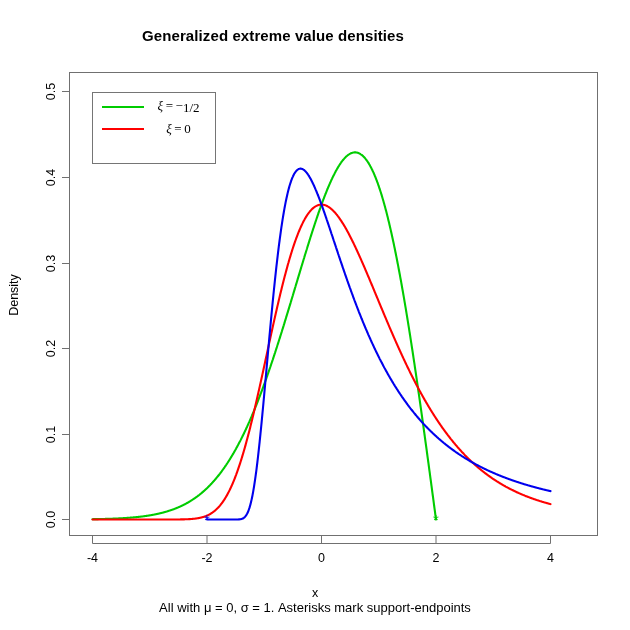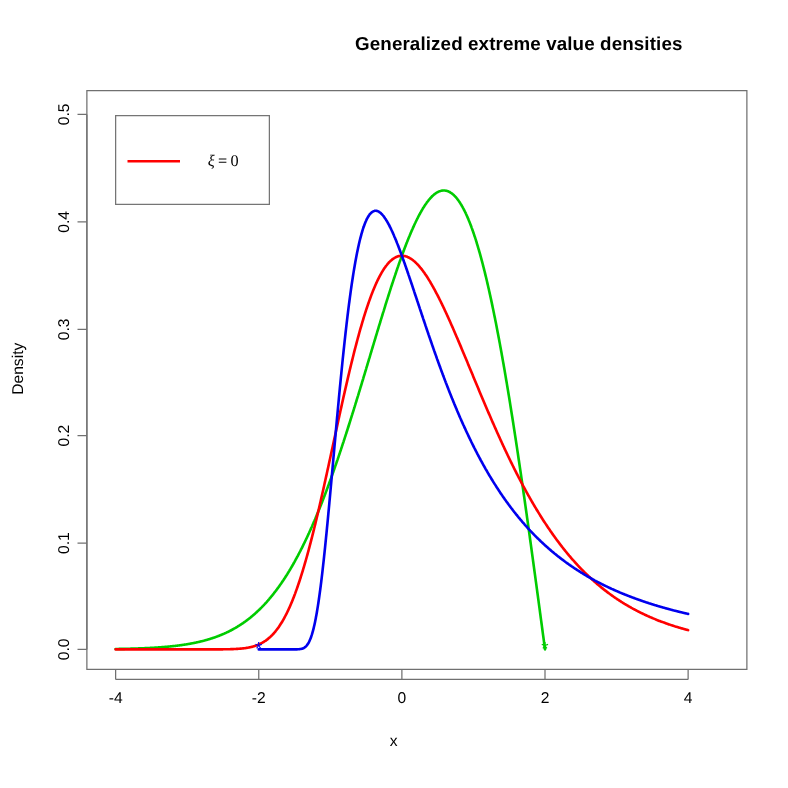--- a/index.html
+++ b/index.html
@@ -7,21 +7,21 @@
     width:630px;height:630px;
     background:#ffffff;
     font-family:"Liberation Sans", sans-serif;
     color:#000000;
     overflow:hidden;
     position:relative;
   }
   #figure{position:absolute;left:0;top:0;width:630px;height:630px;}
   #chart-title{
     position:absolute;left:0;top:27px;width:546px;
-    text-align:right;
+    text-align:center;
     font-size:15px;font-weight:bold;
     letter-spacing:0.1px;
   }
   #plot-svg{position:absolute;left:0;top:0;}
   .axis-tick-label{font-size:12.5px;fill:#000;font-family:"Liberation Sans", sans-serif;}
   #x-axis-label{
     position:absolute;left:0;top:586px;width:630px;text-align:center;
     font-size:12.5px;
   }
   #subtitle{
@@ -104,24 +104,31 @@
       <path id="series-path-2" fill="none" stroke-width="2.1" stroke-linecap="round" stroke-linejoin="round" d="M207.00,519.50C207.06,519.50 207.25,519.50 207.38,519.50C207.51,519.50 207.64,519.50 207.76,519.50C207.89,519.50 208.02,519.50 208.14,519.50C208.27,519.50 208.40,519.50 208.53,519.50C208.65,519.50 208.78,519.50 208.91,519.50C209.04,519.50 209.16,519.50 209.29,519.50C209.42,519.50 209.54,519.50 209.67,519.50C209.80,519.50 209.93,519.50 210.05,519.50C210.18,519.50 210.31,519.50 210.44,519.50C210.56,519.50 210.69,519.50 210.82,519.50C210.94,519.50 211.07,519.50 211.20,519.50C211.33,519.50 211.45,519.50 211.58,519.50C211.71,519.50 211.83,519.50 211.96,519.50C212.09,519.50 212.22,519.50 212.34,519.50C212.47,519.50 212.60,519.50 212.73,519.50C212.85,519.50 212.98,519.50 213.11,519.50C213.23,519.50 213.36,519.50 213.49,519.50C213.62,519.50 213.74,519.50 213.87,519.50C214.00,519.50 214.12,519.50 214.25,519.50C214.38,519.50 214.51,519.50 214.63,519.50C214.76,519.50 214.89,519.50 215.01,519.50C215.14,519.50 215.27,519.50 215.40,519.50C215.52,519.50 215.65,519.50 215.78,519.50C215.91,519.50 216.03,519.50 216.16,519.50C216.29,519.50 216.41,519.50 216.54,519.50C216.67,519.50 216.80,519.50 216.92,519.50C217.05,519.50 217.18,519.50 217.30,519.50C217.43,519.50 217.56,519.50 217.69,519.50C217.81,519.50 217.94,519.50 218.07,519.50C218.20,519.50 218.32,519.50 218.45,519.50C218.58,519.50 218.70,519.50 218.83,519.50C218.96,519.50 219.09,519.50 219.21,519.50C219.34,519.50 219.47,519.50 219.59,519.50C219.72,519.50 219.85,519.50 219.98,519.50C220.10,519.50 220.23,519.50 220.36,519.50C220.49,519.50 220.61,519.50 220.74,519.50C220.87,519.50 220.99,519.50 221.12,519.50C221.25,519.50 221.38,519.50 221.50,519.50C221.63,519.50 221.76,519.50 221.88,519.50C222.01,519.50 222.14,519.50 222.27,519.50C222.39,519.50 222.52,519.50 222.65,519.50C222.78,519.50 222.90,519.50 223.03,519.50C223.16,519.50 223.28,519.50 223.41,519.50C223.54,519.50 223.67,519.50 223.79,519.50C223.92,519.50 224.05,519.50 224.17,519.50C224.30,519.50 224.43,519.50 224.56,519.50C224.68,519.50 224.81,519.50 224.94,519.50C225.07,519.50 225.19,519.50 225.32,519.50C225.45,519.50 225.57,519.50 225.70,519.50C225.83,519.50 225.96,519.50 226.08,519.50C226.21,519.50 226.34,519.50 226.47,519.50C226.59,519.50 226.72,519.50 226.85,519.50C226.97,519.50 227.10,519.50 227.23,519.50C227.36,519.50 227.48,519.50 227.61,519.50C227.74,519.50 227.86,519.50 227.99,519.50C228.12,519.50 228.25,519.50 228.37,519.50C228.50,519.50 228.63,519.50 228.75,519.50C228.88,519.50 229.01,519.50 229.14,519.50C229.26,519.50 229.39,519.50 229.52,519.50C229.65,519.50 229.77,519.50 229.90,519.50C230.03,519.50 230.15,519.50 230.28,519.50C230.41,519.50 230.54,519.50 230.66,519.50C230.79,519.50 230.92,519.50 231.04,519.50C231.17,519.50 231.30,519.50 231.43,519.50C231.55,519.50 231.68,519.50 231.81,519.50C231.94,519.50 232.06,519.50 232.19,519.50C232.32,519.50 232.44,519.50 232.57,519.50C232.70,519.50 232.83,519.50 232.95,519.50C233.08,519.50 233.21,519.50 233.34,519.50C233.46,519.50 233.59,519.50 233.72,519.50C233.84,519.50 233.97,519.50 234.10,519.50C234.23,519.50 234.35,519.50 234.48,519.50C234.61,519.50 234.73,519.50 234.86,519.50C234.99,519.50 235.12,519.50 235.24,519.50C235.37,519.50 235.50,519.49 235.63,519.49C235.75,519.49 235.88,519.49 236.01,519.49C236.13,519.49 236.26,519.49 236.39,519.49C236.52,519.49 236.64,519.48 236.77,519.48C236.90,519.48 237.02,519.48 237.15,519.47C237.28,519.47 237.41,519.47 237.53,519.46C237.66,519.46 237.79,519.46 237.91,519.45C238.04,519.45 238.17,519.44 238.30,519.44C238.42,519.43 238.55,519.42 238.68,519.41C238.81,519.41 238.93,519.40 239.06,519.39C239.19,519.38 239.31,519.37 239.44,519.35C239.57,519.34 239.70,519.33 239.82,519.31C239.95,519.30 240.08,519.28 240.21,519.26C240.33,519.24 240.46,519.22 240.59,519.20C240.71,519.17 240.84,519.15 240.97,519.12C241.10,519.09 241.22,519.06 241.35,519.03C241.48,518.99 241.60,518.96 241.73,518.92C241.86,518.88 241.99,518.83 242.11,518.78C242.24,518.74 242.37,518.69 242.50,518.63C242.62,518.57 242.75,518.52 242.88,518.45C243.00,518.39 243.13,518.32 243.26,518.24C243.39,518.17 243.51,518.09 243.64,518.00C243.77,517.91 243.89,517.82 244.02,517.72C244.15,517.63 244.28,517.52 244.40,517.41C244.53,517.30 244.66,517.18 244.78,517.05C244.91,516.92 245.04,516.79 245.17,516.65C245.29,516.50 245.42,516.35 245.55,516.19C245.68,516.03 245.80,515.87 245.93,515.69C246.06,515.51 246.18,515.32 246.31,515.12C246.44,514.93 246.57,514.72 246.69,514.50C246.82,514.28 246.95,514.05 247.08,513.81C247.20,513.57 247.33,513.32 247.46,513.05C247.58,512.79 247.71,512.52 247.84,512.23C247.97,511.94 248.09,511.64 248.22,511.32C248.35,511.01 248.47,510.68 248.60,510.34C248.73,510.00 248.86,509.65 248.98,509.28C249.11,508.91 249.24,508.53 249.37,508.14C249.49,507.74 249.62,507.33 249.75,506.90C249.87,506.48 250.00,506.04 250.13,505.58C250.26,505.13 250.38,504.66 250.51,504.17C250.64,503.68 250.76,503.18 250.89,502.66C251.02,502.15 251.15,501.61 251.27,501.06C251.40,500.51 251.53,499.95 251.66,499.36C251.78,498.78 251.91,498.18 252.04,497.57C252.16,496.95 252.29,496.32 252.42,495.67C252.55,495.03 252.67,494.36 252.80,493.68C252.93,493.00 253.05,492.30 253.18,491.59C253.31,490.87 253.44,490.14 253.56,489.39C253.69,488.64 253.82,487.88 253.94,487.10C254.07,486.32 254.20,485.52 254.33,484.70C254.45,483.89 254.58,483.06 254.71,482.21C254.84,481.36 254.96,480.50 255.09,479.62C255.22,478.74 255.34,477.85 255.47,476.93C255.60,476.02 255.73,475.10 255.85,474.15C255.98,473.21 256.11,472.25 256.24,471.28C256.36,470.30 256.49,469.31 256.62,468.31C256.74,467.30 256.87,466.29 257.00,465.25C257.13,464.22 257.25,463.17 257.38,462.11C257.51,461.04 257.63,459.97 257.76,458.88C257.89,457.79 258.02,456.68 258.14,455.57C258.27,454.45 258.40,453.32 258.52,452.18C258.65,451.03 258.78,449.88 258.91,448.71C259.03,447.54 259.16,446.36 259.29,445.17C259.42,443.98 259.54,442.77 259.67,441.56C259.80,440.34 259.92,439.12 260.05,437.88C260.18,436.65 260.31,435.40 260.43,434.14C260.56,432.89 260.69,431.62 260.81,430.34C260.94,429.07 261.07,427.78 261.20,426.49C261.32,425.19 261.45,423.89 261.58,422.58C261.71,421.27 261.83,419.95 261.96,418.62C262.09,417.30 262.21,415.96 262.34,414.62C262.47,413.28 262.60,411.93 262.72,410.58C262.85,409.23 262.98,407.87 263.11,406.50C263.23,405.13 263.36,403.76 263.49,402.39C263.61,401.01 263.74,399.63 263.87,398.24C264.00,396.86 264.12,395.47 264.25,394.07C264.38,392.68 264.50,391.28 264.63,389.88C264.76,388.48 264.89,387.08 265.01,385.67C265.14,384.27 265.27,382.86 265.39,381.45C265.52,380.04 265.65,378.63 265.78,377.21C265.90,375.80 266.03,374.38 266.16,372.97C266.29,371.55 266.41,370.14 266.54,368.72C266.67,367.30 266.79,365.89 266.92,364.47C267.05,363.05 267.18,361.64 267.30,360.22C267.43,358.81 267.56,357.39 267.69,355.98C267.81,354.57 267.94,353.16 268.07,351.75C268.19,350.34 268.32,348.93 268.45,347.53C268.58,346.13 268.70,344.72 268.83,343.33C268.96,341.93 269.08,340.53 269.21,339.14C269.34,337.75 269.47,336.36 269.59,334.97C269.72,333.59 269.85,332.21 269.98,330.83C270.10,329.45 270.23,328.08 270.36,326.71C270.48,325.35 270.61,323.98 270.74,322.63C270.87,321.27 270.99,319.92 271.12,318.57C271.25,317.22 271.37,315.88 271.50,314.55C271.63,313.21 271.76,311.88 271.88,310.56C272.01,309.24 272.14,307.92 272.26,306.61C272.39,305.30 272.52,304.00 272.65,302.71C272.77,301.41 272.90,300.12 273.03,298.84C273.16,297.56 273.28,296.28 273.41,295.02C273.54,293.75 273.66,292.49 273.79,291.24C273.92,289.99 274.05,288.75 274.17,287.51C274.30,286.28 274.43,285.05 274.55,283.83C274.68,282.61 274.81,281.40 274.94,280.20C275.06,279.00 275.19,277.81 275.32,276.62C275.45,275.44 275.57,274.26 275.70,273.10C275.83,271.93 275.95,270.77 276.08,269.63C276.21,268.48 276.34,267.34 276.46,266.21C276.59,265.08 276.72,263.96 276.85,262.85C276.97,261.74 277.10,260.64 277.23,259.55C277.35,258.46 277.48,257.38 277.61,256.31C277.74,255.23 277.86,254.17 277.99,253.12C278.12,252.07 278.24,251.03 278.37,250.00C278.50,248.96 278.63,247.94 278.75,246.93C278.88,245.92 279.01,244.92 279.13,243.93C279.26,242.94 279.39,241.96 279.52,240.99C279.64,240.01 279.77,239.05 279.90,238.10C280.03,237.16 280.15,236.22 280.28,235.29C280.41,234.36 280.53,233.44 280.66,232.53C280.79,231.62 280.92,230.72 281.04,229.84C281.17,228.95 281.30,228.07 281.42,227.21C281.55,226.34 281.68,225.49 281.81,224.64C281.93,223.79 282.06,222.96 282.19,222.14C282.32,221.31 282.44,220.50 282.57,219.69C282.70,218.89 282.82,218.10 282.95,217.32C283.08,216.53 283.21,215.76 283.33,215.00C283.46,214.24 283.59,213.49 283.72,212.75C283.84,212.01 283.97,211.28 284.10,210.56C284.22,209.84 284.35,209.13 284.48,208.43C284.61,207.73 284.73,207.05 284.86,206.37C284.99,205.69 285.11,205.02 285.24,204.36C285.37,203.71 285.50,203.06 285.62,202.42C285.75,201.78 285.88,201.16 286.00,200.54C286.13,199.92 286.26,199.32 286.39,198.72C286.51,198.12 286.64,197.54 286.77,196.96C286.90,196.38 287.02,195.82 287.15,195.26C287.28,194.70 287.40,194.16 287.53,193.62C287.66,193.08 287.79,192.56 287.91,192.04C288.04,191.52 288.17,191.01 288.29,190.52C288.42,190.02 288.55,189.53 288.68,189.05C288.80,188.57 288.93,188.10 289.06,187.64C289.19,187.18 289.31,186.73 289.44,186.29C289.57,185.85 289.69,185.42 289.82,185.00C289.95,184.57 290.08,184.16 290.20,183.75C290.33,183.35 290.46,182.96 290.59,182.57C290.71,182.18 290.84,181.81 290.97,181.44C291.09,181.07 291.22,180.71 291.35,180.36C291.48,180.01 291.60,179.67 291.73,179.33C291.86,179.00 291.98,178.68 292.11,178.36C292.24,178.04 292.37,177.74 292.49,177.44C292.62,177.14 292.75,176.85 292.88,176.57C293.00,176.28 293.13,176.01 293.26,175.74C293.38,175.48 293.51,175.22 293.64,174.97C293.77,174.72 293.89,174.48 294.02,174.25C294.15,174.01 294.27,173.79 294.40,173.57C294.53,173.35 294.66,173.14 294.78,172.94C294.91,172.74 295.04,172.54 295.16,172.36C295.29,172.17 295.42,171.99 295.55,171.82C295.67,171.65 295.80,171.48 295.93,171.32C296.06,171.17 296.18,171.02 296.31,170.87C296.44,170.73 296.56,170.60 296.69,170.47C296.82,170.34 296.95,170.22 297.07,170.10C297.20,169.99 297.33,169.88 297.46,169.78C297.58,169.68 297.71,169.59 297.84,169.50C297.96,169.41 298.09,169.33 298.22,169.26C298.35,169.18 298.47,169.12 298.60,169.06C298.73,169.00 298.85,168.94 298.98,168.89C299.11,168.84 299.24,168.80 299.36,168.77C299.49,168.73 299.62,168.70 299.75,168.68C299.87,168.66 300.00,168.64 300.13,168.63C300.25,168.62 300.38,168.61 300.51,168.61C300.64,168.61 300.76,168.62 300.89,168.63C301.02,168.64 301.14,168.66 301.27,168.68C301.40,168.71 301.53,168.74 301.65,168.77C301.78,168.81 301.91,168.85 302.03,168.89C302.16,168.94 302.29,168.99 302.42,169.04C302.54,169.10 302.67,169.16 302.80,169.23C302.93,169.29 303.05,169.37 303.18,169.44C303.31,169.52 303.43,169.60 303.56,169.69C303.69,169.77 303.82,169.87 303.94,169.96C304.07,170.06 304.20,170.16 304.33,170.27C304.45,170.37 304.58,170.48 304.71,170.60C304.83,170.71 304.96,170.83 305.09,170.96C305.22,171.08 305.34,171.21 305.47,171.34C305.60,171.47 305.72,171.61 305.85,171.75C305.98,171.90 306.11,172.04 306.23,172.19C306.36,172.34 306.49,172.50 306.62,172.65C306.74,172.81 306.87,172.98 307.00,173.14C307.12,173.31 307.25,173.48 307.38,173.65C307.51,173.83 307.63,174.01 307.76,174.19C307.89,174.37 308.01,174.56 308.14,174.75C308.27,174.93 308.40,175.13 308.52,175.32C308.65,175.52 308.78,175.72 308.90,175.93C309.03,176.13 309.16,176.34 309.29,176.55C309.41,176.76 309.54,176.97 309.67,177.19C309.80,177.41 309.92,177.63 310.05,177.85C310.18,178.07 310.30,178.30 310.43,178.53C310.56,178.76 310.69,179.00 310.81,179.23C310.94,179.47 311.07,179.71 311.20,179.95C311.32,180.19 311.45,180.44 311.58,180.69C311.70,180.94 311.83,181.19 311.96,181.44C312.09,181.69 312.21,181.95 312.34,182.21C312.47,182.47 312.59,182.73 312.72,183.00C312.85,183.26 312.98,183.53 313.10,183.80C313.23,184.07 313.36,184.34 313.49,184.62C313.61,184.89 313.74,185.17 313.87,185.45C313.99,185.73 314.12,186.01 314.25,186.30C314.38,186.58 314.50,186.87 314.63,187.16C314.76,187.45 314.88,187.74 315.01,188.03C315.14,188.33 315.27,188.62 315.39,188.92C315.52,189.22 315.65,189.52 315.77,189.82C315.90,190.12 316.03,190.43 316.16,190.73C316.28,191.04 316.41,191.35 316.54,191.66C316.67,191.97 316.79,192.28 316.92,192.60C317.05,192.91 317.17,193.23 317.30,193.54C317.43,193.86 317.56,194.18 317.68,194.50C317.81,194.82 317.94,195.15 318.06,195.47C318.19,195.79 318.32,196.12 318.45,196.45C318.57,196.78 318.70,197.11 318.83,197.44C318.96,197.77 319.08,198.10 319.21,198.43C319.34,198.77 319.46,199.10 319.59,199.44C319.72,199.78 319.85,200.12 319.97,200.46C320.10,200.80 320.23,201.14 320.36,201.48C320.48,201.82 320.61,202.17 320.74,202.51C320.86,202.86 320.99,203.20 321.12,203.55C321.25,203.90 321.37,204.25 321.50,204.60C321.63,204.95 321.75,205.30 321.88,205.65C322.01,206.00 322.14,206.35 322.26,206.71C322.39,207.06 322.52,207.42 322.64,207.77C322.77,208.13 322.90,208.49 323.03,208.85C323.15,209.21 323.28,209.56 323.41,209.92C323.54,210.29 323.66,210.65 323.79,211.01C323.92,211.37 324.04,211.73 324.17,212.10C324.30,212.46 324.43,212.83 324.55,213.19C324.68,213.56 324.81,213.92 324.94,214.29C325.06,214.66 325.19,215.03 325.32,215.39C325.44,215.76 325.57,216.13 325.70,216.50C325.83,216.87 325.95,217.24 326.08,217.61C326.21,217.98 326.33,218.36 326.46,218.73C326.59,219.10 326.72,219.47 326.84,219.85C326.97,220.22 327.10,220.60 327.22,220.97C327.35,221.34 327.48,221.72 327.61,222.10C327.73,222.47 327.86,222.85 327.99,223.22C328.12,223.60 328.24,223.98 328.37,224.35C328.50,224.73 328.62,225.11 328.75,225.49C328.88,225.87 329.01,226.25 329.13,226.62C329.26,227.00 329.39,227.38 329.52,227.76C329.64,228.14 329.77,228.52 329.90,228.90C330.02,229.28 330.15,229.66 330.28,230.04C330.41,230.42 330.53,230.81 330.66,231.19C330.79,231.57 330.91,231.95 331.04,232.33C331.17,232.71 331.30,233.09 331.42,233.48C331.55,233.86 331.68,234.24 331.80,234.62C331.93,235.01 332.06,235.39 332.19,235.77C332.31,236.15 332.44,236.54 332.57,236.92C332.70,237.30 332.82,237.68 332.95,238.07C333.08,238.45 333.20,238.83 333.33,239.22C333.46,239.60 333.59,239.98 333.71,240.37C333.84,240.75 333.97,241.13 334.10,241.51C334.22,241.90 334.35,242.28 334.48,242.66C334.60,243.05 334.73,243.43 334.86,243.81C334.99,244.20 335.11,244.58 335.24,244.96C335.37,245.34 335.49,245.73 335.62,246.11C335.75,246.49 335.88,246.88 336.00,247.26C336.13,247.64 336.26,248.02 336.38,248.40C336.51,248.79 336.64,249.17 336.77,249.55C336.89,249.93 337.02,250.31 337.15,250.70C337.28,251.08 337.40,251.46 337.53,251.84C337.66,252.22 337.78,252.60 337.91,252.98C338.04,253.36 338.17,253.74 338.29,254.12C338.42,254.50 338.55,254.88 338.67,255.26C338.80,255.64 338.93,256.02 339.06,256.40C339.18,256.78 339.31,257.16 339.44,257.54C339.57,257.92 339.69,258.30 339.82,258.68C339.95,259.05 340.07,259.43 340.20,259.81C340.33,260.19 340.46,260.56 340.58,260.94C340.71,261.32 340.84,261.69 340.97,262.07C341.09,262.45 341.22,262.82 341.35,263.20C341.47,263.57 341.60,263.95 341.73,264.32C341.86,264.70 341.98,265.07 342.11,265.45C342.24,265.82 342.36,266.19 342.49,266.57C342.62,266.94 342.75,267.31 342.87,267.69C343.00,268.06 343.13,268.43 343.25,268.80C343.38,269.17 343.51,269.55 343.64,269.92C343.76,270.29 343.89,270.66 344.02,271.03C344.15,271.40 344.27,271.77 344.40,272.14C344.53,272.50 344.65,272.87 344.78,273.24C344.91,273.61 345.04,273.98 345.16,274.34C345.29,274.71 345.42,275.08 345.54,275.44C345.67,275.81 345.80,276.18 345.93,276.54C346.05,276.91 346.18,277.27 346.31,277.64C346.44,278.00 346.56,278.36 346.69,278.73C346.82,279.09 346.94,279.45 347.07,279.81C347.20,280.18 347.33,280.54 347.45,280.90C347.58,281.26 347.71,281.62 347.84,281.98C347.96,282.34 348.09,282.70 348.22,283.06C348.34,283.42 348.47,283.78 348.60,284.14C348.73,284.49 348.85,284.85 348.98,285.21C349.11,285.56 349.23,285.92 349.36,286.28C349.49,286.63 349.62,286.99 349.74,287.34C349.87,287.70 350.00,288.05 350.13,288.40C350.25,288.76 350.38,289.11 350.51,289.46C350.63,289.81 350.76,290.16 350.89,290.52C351.02,290.87 351.14,291.22 351.27,291.57C351.40,291.92 351.52,292.27 351.65,292.61C351.78,292.96 351.91,293.31 352.03,293.66C352.16,294.01 352.29,294.35 352.42,294.70C352.54,295.04 352.67,295.39 352.80,295.73C352.92,296.08 353.05,296.42 353.18,296.77C353.31,297.11 353.43,297.45 353.56,297.80C353.69,298.14 353.81,298.48 353.94,298.82C354.07,299.16 354.20,299.50 354.32,299.84C354.45,300.18 354.58,300.52 354.70,300.86C354.83,301.20 354.96,301.54 355.09,301.88C355.21,302.21 355.34,302.55 355.47,302.89C355.60,303.22 355.72,303.56 355.85,303.89C355.98,304.23 356.10,304.56 356.23,304.89C356.36,305.23 356.49,305.56 356.61,305.89C356.74,306.22 356.87,306.56 357.00,306.89C357.12,307.22 357.25,307.55 357.38,307.88C357.50,308.21 357.63,308.54 357.76,308.86C357.89,309.19 358.01,309.52 358.14,309.85C358.27,310.17 358.39,310.50 358.52,310.83C358.65,311.15 358.78,311.48 358.90,311.80C359.03,312.12 359.16,312.45 359.29,312.77C359.41,313.09 359.54,313.42 359.67,313.74C359.79,314.06 359.92,314.38 360.05,314.70C360.18,315.02 360.30,315.34 360.43,315.66C360.56,315.98 360.68,316.30 360.81,316.61C360.94,316.93 361.07,317.25 361.19,317.56C361.32,317.88 361.45,318.19 361.57,318.51C361.70,318.82 361.83,319.14 361.96,319.45C362.08,319.76 362.21,320.08 362.34,320.39C362.47,320.70 362.59,321.01 362.72,321.32C362.85,321.63 362.97,321.94 363.10,322.25C363.23,322.56 363.36,322.87 363.48,323.18C363.61,323.49 363.74,323.79 363.87,324.10C363.99,324.41 364.12,324.71 364.25,325.02C364.37,325.32 364.50,325.63 364.63,325.93C364.76,326.24 364.88,326.54 365.01,326.84C365.14,327.14 365.26,327.45 365.39,327.75C365.52,328.05 365.65,328.35 365.77,328.65C365.90,328.95 366.03,329.25 366.15,329.54C366.28,329.84 366.41,330.14 366.54,330.44C366.66,330.73 366.79,331.03 366.92,331.33C367.05,331.62 367.17,331.92 367.30,332.21C367.43,332.51 367.55,332.80 367.68,333.09C367.81,333.39 367.94,333.68 368.06,333.97C368.19,334.26 368.32,334.55 368.44,334.84C368.57,335.13 368.70,335.42 368.83,335.71C368.95,336.00 369.08,336.29 369.21,336.57C369.34,336.86 369.46,337.15 369.59,337.43C369.72,337.72 369.84,338.01 369.97,338.29C370.10,338.58 370.23,338.86 370.35,339.14C370.48,339.43 370.61,339.71 370.73,339.99C370.86,340.27 370.99,340.55 371.12,340.83C371.24,341.12 371.37,341.40 371.50,341.67C371.63,341.95 371.75,342.23 371.88,342.51C372.01,342.79 372.13,343.07 372.26,343.34C372.39,343.62 372.52,343.90 372.64,344.17C372.77,344.45 372.90,344.72 373.03,344.99C373.15,345.27 373.28,345.54 373.41,345.81C373.53,346.09 373.66,346.36 373.79,346.63C373.92,346.90 374.04,347.17 374.17,347.44C374.30,347.71 374.42,347.98 374.55,348.25C374.68,348.52 374.81,348.79 374.93,349.05C375.06,349.32 375.19,349.59 375.31,349.85C375.44,350.12 375.57,350.39 375.70,350.65C375.82,350.91 375.95,351.18 376.08,351.44C376.21,351.71 376.33,351.97 376.46,352.23C376.59,352.49 376.71,352.75 376.84,353.01C376.97,353.28 377.10,353.54 377.22,353.80C377.35,354.05 377.48,354.31 377.61,354.57C377.73,354.83 377.86,355.09 377.99,355.34C378.11,355.60 378.24,355.86 378.37,356.11C378.50,356.37 378.62,356.62 378.75,356.88C378.88,357.13 379.00,357.39 379.13,357.64C379.26,357.89 379.39,358.14 379.51,358.40C379.64,358.65 379.77,358.90 379.89,359.15C380.02,359.40 380.15,359.65 380.28,359.90C380.40,360.15 380.53,360.40 380.66,360.64C380.79,360.89 380.91,361.14 381.04,361.39C381.17,361.63 381.29,361.88 381.42,362.12C381.55,362.37 381.68,362.61 381.80,362.86C381.93,363.10 382.06,363.35 382.19,363.59C382.31,363.83 382.44,364.07 382.57,364.32C382.69,364.56 382.82,364.80 382.95,365.04C383.08,365.28 383.20,365.52 383.33,365.76C383.46,366.00 383.58,366.24 383.71,366.48C383.84,366.71 383.97,366.95 384.09,367.19C384.22,367.42 384.35,367.66 384.47,367.90C384.60,368.13 384.73,368.37 384.86,368.60C384.98,368.84 385.11,369.07 385.24,369.30C385.37,369.54 385.49,369.77 385.62,370.00C385.75,370.23 385.87,370.46 386.00,370.69C386.13,370.92 386.26,371.15 386.38,371.38C386.51,371.61 386.64,371.84 386.77,372.07C386.89,372.30 387.02,372.53 387.15,372.75C387.27,372.98 387.40,373.21 387.53,373.43C387.66,373.66 387.78,373.89 387.91,374.11C388.04,374.33 388.16,374.56 388.29,374.78C388.42,375.01 388.55,375.23 388.67,375.45C388.80,375.67 388.93,375.90 389.06,376.12C389.18,376.34 389.31,376.56 389.44,376.78C389.56,377.00 389.69,377.22 389.82,377.44C389.95,377.66 390.07,377.88 390.20,378.09C390.33,378.31 390.45,378.53 390.58,378.75C390.71,378.96 390.84,379.18 390.96,379.39C391.09,379.61 391.22,379.83 391.35,380.04C391.47,380.25 391.60,380.47 391.73,380.68C391.85,380.89 391.98,381.11 392.11,381.32C392.24,381.53 392.36,381.74 392.49,381.95C392.62,382.17 392.74,382.38 392.87,382.59C393.00,382.80 393.13,383.01 393.25,383.21C393.38,383.42 393.51,383.63 393.63,383.84C393.76,384.05 393.89,384.26 394.02,384.46C394.14,384.67 394.27,384.87 394.40,385.08C394.53,385.29 394.65,385.49 394.78,385.70C394.91,385.90 395.03,386.10 395.16,386.31C395.29,386.51 395.42,386.71 395.54,386.92C395.67,387.12 395.80,387.32 395.93,387.52C396.05,387.72 396.18,387.92 396.31,388.12C396.43,388.32 396.56,388.52 396.69,388.72C396.82,388.92 396.94,389.12 397.07,389.32C397.20,389.52 397.32,389.72 397.45,389.91C397.58,390.11 397.71,390.31 397.83,390.50C397.96,390.70 398.09,390.89 398.21,391.09C398.34,391.28 398.47,391.48 398.60,391.67C398.72,391.87 398.85,392.06 398.98,392.25C399.11,392.45 399.23,392.64 399.36,392.83C399.49,393.02 399.61,393.21 399.74,393.40C399.87,393.60 400.00,393.79 400.12,393.98C400.25,394.17 400.38,394.36 400.50,394.54C400.63,394.73 400.76,394.92 400.89,395.11C401.01,395.30 401.14,395.49 401.27,395.67C401.40,395.86 401.52,396.05 401.65,396.23C401.78,396.42 401.90,396.60 402.03,396.79C402.16,396.97 402.29,397.16 402.41,397.34C402.54,397.53 402.67,397.71 402.80,397.89C402.92,398.07 403.05,398.26 403.18,398.44C403.30,398.62 403.43,398.80 403.56,398.98C403.69,399.17 403.81,399.35 403.94,399.53C404.07,399.71 404.19,399.89 404.32,400.06C404.45,400.24 404.58,400.42 404.70,400.60C404.83,400.78 404.96,400.96 405.08,401.13C405.21,401.31 405.34,401.49 405.47,401.66C405.59,401.84 405.72,402.02 405.85,402.19C405.98,402.37 406.10,402.54 406.23,402.72C406.36,402.89 406.48,403.07 406.61,403.24C406.74,403.41 406.87,403.59 406.99,403.76C407.12,403.93 407.25,404.10 407.38,404.27C407.50,404.45 407.63,404.62 407.76,404.79C407.88,404.96 408.01,405.13 408.14,405.30C408.27,405.47 408.39,405.64 408.52,405.81C408.65,405.98 408.77,406.14 408.90,406.31C409.03,406.48 409.16,406.65 409.28,406.82C409.41,406.98 409.54,407.15 409.67,407.32C409.79,407.48 409.92,407.65 410.05,407.81C410.17,407.98 410.30,408.14 410.43,408.31C410.56,408.47 410.68,408.64 410.81,408.80C410.94,408.96 411.06,409.13 411.19,409.29C411.32,409.45 411.45,409.62 411.57,409.78C411.70,409.94 411.83,410.10 411.95,410.26C412.08,410.42 412.21,410.58 412.34,410.74C412.46,410.90 412.59,411.06 412.72,411.22C412.85,411.38 412.97,411.54 413.10,411.70C413.23,411.86 413.35,412.02 413.48,412.18C413.61,412.33 413.74,412.49 413.86,412.65C413.99,412.80 414.12,412.96 414.25,413.12C414.37,413.27 414.50,413.43 414.63,413.58C414.75,413.74 414.88,413.89 415.01,414.05C415.14,414.20 415.26,414.36 415.39,414.51C415.52,414.66 415.64,414.82 415.77,414.97C415.90,415.12 416.03,415.27 416.15,415.43C416.28,415.58 416.41,415.73 416.54,415.88C416.66,416.03 416.79,416.18 416.92,416.33C417.04,416.48 417.17,416.63 417.30,416.78C417.43,416.93 417.55,417.08 417.68,417.23C417.81,417.38 417.93,417.53 418.06,417.68C418.19,417.82 418.32,417.97 418.44,418.12C418.57,418.27 418.70,418.41 418.82,418.56C418.95,418.71 419.08,418.85 419.21,419.00C419.33,419.14 419.46,419.29 419.59,419.43C419.72,419.58 419.84,419.72 419.97,419.87C420.10,420.01 420.22,420.16 420.35,420.30C420.48,420.44 420.61,420.59 420.73,420.73C420.86,420.87 420.99,421.01 421.12,421.15C421.24,421.30 421.37,421.44 421.50,421.58C421.62,421.72 421.75,421.86 421.88,422.00C422.01,422.14 422.13,422.28 422.26,422.42C422.39,422.56 422.51,422.70 422.64,422.84C422.77,422.98 422.90,423.12 423.02,423.25C423.15,423.39 423.28,423.53 423.40,423.67C423.53,423.81 423.66,423.94 423.79,424.08C423.91,424.22 424.04,424.35 424.17,424.49C424.30,424.62 424.42,424.76 424.55,424.90C424.68,425.03 424.80,425.17 424.93,425.30C425.06,425.44 425.19,425.57 425.31,425.70C425.44,425.84 425.57,425.97 425.69,426.10C425.82,426.24 425.95,426.37 426.08,426.50C426.20,426.64 426.33,426.77 426.46,426.90C426.59,427.03 426.71,427.16 426.84,427.29C426.97,427.42 427.09,427.56 427.22,427.69C427.35,427.82 427.48,427.95 427.60,428.08C427.73,428.21 427.86,428.34 427.98,428.46C428.11,428.59 428.24,428.72 428.37,428.85C428.49,428.98 428.62,429.11 428.75,429.24C428.88,429.36 429.00,429.49 429.13,429.62C429.26,429.74 429.38,429.87 429.51,430.00C429.64,430.12 429.77,430.25 429.89,430.38C430.02,430.50 430.15,430.63 430.28,430.75C430.40,430.88 430.53,431.00 430.66,431.13C430.78,431.25 430.91,431.38 431.04,431.50C431.17,431.62 431.29,431.75 431.42,431.87C431.55,431.99 431.67,432.12 431.80,432.24C431.93,432.36 432.06,432.48 432.18,432.60C432.31,432.73 432.44,432.85 432.56,432.97C432.69,433.09 432.82,433.21 432.95,433.33C433.07,433.45 433.20,433.57 433.33,433.69C433.46,433.81 433.58,433.93 433.71,434.05C433.84,434.17 433.96,434.29 434.09,434.41C434.22,434.53 434.35,434.65 434.47,434.76C434.60,434.88 434.73,435.00 434.86,435.12C434.98,435.24 435.11,435.35 435.24,435.47C435.36,435.59 435.49,435.70 435.62,435.82C435.75,435.94 435.87,436.05 436.00,436.17C436.13,436.28 436.25,436.40 436.38,436.51C436.51,436.63 436.64,436.74 436.76,436.86C436.89,436.97 437.02,437.09 437.14,437.20C437.27,437.32 437.40,437.43 437.53,437.54C437.65,437.66 437.78,437.77 437.91,437.88C438.04,437.99 438.16,438.11 438.29,438.22C438.42,438.33 438.54,438.44 438.67,438.56C438.80,438.67 438.93,438.78 439.05,438.89C439.18,439.00 439.31,439.11 439.44,439.22C439.56,439.33 439.69,439.44 439.82,439.55C439.94,439.66 440.07,439.77 440.20,439.88C440.33,439.99 440.45,440.10 440.58,440.21C440.71,440.32 440.83,440.43 440.96,440.53C441.09,440.64 441.22,440.75 441.34,440.86C441.47,440.97 441.60,441.07 441.72,441.18C441.85,441.29 441.98,441.39 442.11,441.50C442.23,441.61 442.36,441.71 442.49,441.82C442.62,441.93 442.74,442.03 442.87,442.14C443.00,442.24 443.12,442.35 443.25,442.45C443.38,442.56 443.51,442.66 443.63,442.77C443.76,442.87 443.89,442.98 444.01,443.08C444.14,443.18 444.27,443.29 444.40,443.39C444.52,443.49 444.65,443.60 444.78,443.70C444.91,443.80 445.03,443.91 445.16,444.01C445.29,444.11 445.41,444.21 445.54,444.31C445.67,444.42 445.80,444.52 445.92,444.62C446.05,444.72 446.18,444.82 446.31,444.92C446.43,445.02 446.56,445.12 446.69,445.22C446.81,445.32 446.94,445.42 447.07,445.52C447.20,445.62 447.32,445.72 447.45,445.82C447.58,445.92 447.70,446.02 447.83,446.12C447.96,446.22 448.09,446.32 448.21,446.41C448.34,446.51 448.47,446.61 448.59,446.71C448.72,446.81 448.85,446.90 448.98,447.00C449.10,447.10 449.23,447.20 449.36,447.29C449.49,447.39 449.61,447.49 449.74,447.58C449.87,447.68 449.99,447.77 450.12,447.87C450.25,447.97 450.38,448.06 450.50,448.16C450.63,448.25 450.76,448.35 450.88,448.44C451.01,448.54 451.14,448.63 451.27,448.73C451.39,448.82 451.52,448.91 451.65,449.01C451.78,449.10 451.90,449.20 452.03,449.29C452.16,449.38 452.28,449.48 452.41,449.57C452.54,449.66 452.67,449.76 452.79,449.85C452.92,449.94 453.05,450.03 453.18,450.12C453.30,450.22 453.43,450.31 453.56,450.40C453.68,450.49 453.81,450.58 453.94,450.67C454.07,450.77 454.19,450.86 454.32,450.95C454.45,451.04 454.57,451.13 454.70,451.22C454.83,451.31 454.96,451.40 455.08,451.49C455.21,451.58 455.34,451.67 455.46,451.76C455.59,451.85 455.72,451.94 455.85,452.02C455.97,452.11 456.10,452.20 456.23,452.29C456.36,452.38 456.48,452.47 456.61,452.55C456.74,452.64 456.86,452.73 456.99,452.82C457.12,452.91 457.25,452.99 457.37,453.08C457.50,453.17 457.63,453.25 457.75,453.34C457.88,453.43 458.01,453.51 458.14,453.60C458.26,453.69 458.39,453.77 458.52,453.86C458.65,453.94 458.77,454.03 458.90,454.12C459.03,454.20 459.15,454.29 459.28,454.37C459.41,454.46 459.54,454.54 459.66,454.63C459.79,454.71 459.92,454.79 460.05,454.88C460.17,454.96 460.30,455.05 460.43,455.13C460.55,455.21 460.68,455.30 460.81,455.38C460.94,455.46 461.06,455.55 461.19,455.63C461.32,455.71 461.44,455.80 461.57,455.88C461.70,455.96 461.83,456.04 461.95,456.13C462.08,456.21 462.21,456.29 462.33,456.37C462.46,456.45 462.59,456.53 462.72,456.62C462.84,456.70 462.97,456.78 463.10,456.86C463.23,456.94 463.35,457.02 463.48,457.10C463.61,457.18 463.73,457.26 463.86,457.34C463.99,457.42 464.12,457.50 464.24,457.58C464.37,457.66 464.50,457.74 464.63,457.82C464.75,457.90 464.88,457.98 465.01,458.06C465.13,458.14 465.26,458.22 465.39,458.29C465.52,458.37 465.64,458.45 465.77,458.53C465.90,458.61 466.02,458.69 466.15,458.76C466.28,458.84 466.41,458.92 466.53,459.00C466.66,459.07 466.79,459.15 466.92,459.23C467.04,459.31 467.17,459.38 467.30,459.46C467.42,459.54 467.55,459.61 467.68,459.69C467.81,459.76 467.93,459.84 468.06,459.92C468.19,459.99 468.31,460.07 468.44,460.14C468.57,460.22 468.70,460.29 468.82,460.37C468.95,460.45 469.08,460.52 469.20,460.60C469.33,460.67 469.46,460.74 469.59,460.82C469.71,460.89 469.84,460.97 469.97,461.04C470.10,461.12 470.22,461.19 470.35,461.26C470.48,461.34 470.60,461.41 470.73,461.48C470.86,461.56 470.99,461.63 471.11,461.70C471.24,461.78 471.37,461.85 471.50,461.92C471.62,462.00 471.75,462.07 471.88,462.14C472.00,462.21 472.13,462.29 472.26,462.36C472.39,462.43 472.51,462.50 472.64,462.57C472.77,462.64 472.89,462.72 473.02,462.79C473.15,462.86 473.28,462.93 473.40,463.00C473.53,463.07 473.66,463.14 473.79,463.21C473.91,463.28 474.04,463.35 474.17,463.42C474.29,463.49 474.42,463.56 474.55,463.63C474.68,463.70 474.80,463.77 474.93,463.84C475.06,463.91 475.18,463.98 475.31,464.05C475.44,464.12 475.57,464.19 475.69,464.26C475.82,464.33 475.95,464.40 476.07,464.47C476.20,464.53 476.33,464.60 476.46,464.67C476.58,464.74 476.71,464.81 476.84,464.88C476.97,464.94 477.09,465.01 477.22,465.08C477.35,465.15 477.47,465.21 477.60,465.28C477.73,465.35 477.86,465.42 477.98,465.48C478.11,465.55 478.24,465.62 478.37,465.68C478.49,465.75 478.62,465.82 478.75,465.88C478.87,465.95 479.00,466.02 479.13,466.08C479.26,466.15 479.38,466.21 479.51,466.28C479.64,466.35 479.76,466.41 479.89,466.48C480.02,466.54 480.15,466.61 480.27,466.67C480.40,466.74 480.53,466.80 480.66,466.87C480.78,466.93 480.91,467.00 481.04,467.06C481.16,467.13 481.29,467.19 481.42,467.26C481.55,467.32 481.67,467.38 481.80,467.45C481.93,467.51 482.05,467.58 482.18,467.64C482.31,467.70 482.44,467.77 482.56,467.83C482.69,467.89 482.82,467.96 482.94,468.02C483.07,468.08 483.20,468.14 483.33,468.21C483.45,468.27 483.58,468.33 483.71,468.40C483.84,468.46 483.96,468.52 484.09,468.58C484.22,468.64 484.34,468.71 484.47,468.77C484.60,468.83 484.73,468.89 484.85,468.95C484.98,469.01 485.11,469.08 485.24,469.14C485.36,469.20 485.49,469.26 485.62,469.32C485.74,469.38 485.87,469.44 486.00,469.50C486.13,469.56 486.25,469.62 486.38,469.69C486.51,469.75 486.63,469.81 486.76,469.87C486.89,469.93 487.02,469.99 487.14,470.05C487.27,470.11 487.40,470.17 487.53,470.23C487.65,470.28 487.78,470.34 487.91,470.40C488.03,470.46 488.16,470.52 488.29,470.58C488.42,470.64 488.54,470.70 488.67,470.76C488.80,470.82 488.92,470.88 489.05,470.93C489.18,470.99 489.31,471.05 489.43,471.11C489.56,471.17 489.69,471.23 489.81,471.28C489.94,471.34 490.07,471.40 490.20,471.46C490.32,471.51 490.45,471.57 490.58,471.63C490.71,471.69 490.83,471.74 490.96,471.80C491.09,471.86 491.21,471.92 491.34,471.97C491.47,472.03 491.60,472.09 491.72,472.14C491.85,472.20 491.98,472.26 492.11,472.31C492.23,472.37 492.36,472.42 492.49,472.48C492.61,472.54 492.74,472.59 492.87,472.65C493.00,472.70 493.12,472.76 493.25,472.82C493.38,472.87 493.50,472.93 493.63,472.98C493.76,473.04 493.89,473.09 494.01,473.15C494.14,473.20 494.27,473.26 494.39,473.31C494.52,473.37 494.65,473.42 494.78,473.48C494.90,473.53 495.03,473.59 495.16,473.64C495.29,473.70 495.41,473.75 495.54,473.80C495.67,473.86 495.79,473.91 495.92,473.97C496.05,474.02 496.18,474.07 496.30,474.13C496.43,474.18 496.56,474.23 496.69,474.29C496.81,474.34 496.94,474.39 497.07,474.45C497.19,474.50 497.32,474.55 497.45,474.61C497.58,474.66 497.70,474.71 497.83,474.76C497.96,474.82 498.08,474.87 498.21,474.92C498.34,474.97 498.47,475.03 498.59,475.08C498.72,475.13 498.85,475.18 498.97,475.23C499.10,475.29 499.23,475.34 499.36,475.39C499.48,475.44 499.61,475.49 499.74,475.54C499.87,475.60 499.99,475.65 500.12,475.70C500.25,475.75 500.37,475.80 500.50,475.85C500.63,475.90 500.76,475.95 500.88,476.00C501.01,476.06 501.14,476.11 501.26,476.16C501.39,476.21 501.52,476.26 501.65,476.31C501.77,476.36 501.90,476.41 502.03,476.46C502.16,476.51 502.28,476.56 502.41,476.61C502.54,476.66 502.66,476.71 502.79,476.76C502.92,476.81 503.05,476.86 503.17,476.91C503.30,476.96 503.43,477.01 503.56,477.05C503.68,477.10 503.81,477.15 503.94,477.20C504.06,477.25 504.19,477.30 504.32,477.35C504.45,477.40 504.57,477.45 504.70,477.49C504.83,477.54 504.95,477.59 505.08,477.64C505.21,477.69 505.34,477.74 505.46,477.78C505.59,477.83 505.72,477.88 505.84,477.93C505.97,477.98 506.10,478.02 506.23,478.07C506.35,478.12 506.48,478.17 506.61,478.21C506.74,478.26 506.86,478.31 506.99,478.36C507.12,478.40 507.24,478.45 507.37,478.50C507.50,478.54 507.63,478.59 507.75,478.64C507.88,478.69 508.01,478.73 508.13,478.78C508.26,478.83 508.39,478.87 508.52,478.92C508.64,478.96 508.77,479.01 508.90,479.06C509.03,479.10 509.15,479.15 509.28,479.20C509.41,479.24 509.53,479.29 509.66,479.33C509.79,479.38 509.92,479.43 510.04,479.47C510.17,479.52 510.30,479.56 510.43,479.61C510.55,479.65 510.68,479.70 510.81,479.74C510.93,479.79 511.06,479.83 511.19,479.88C511.32,479.92 511.44,479.97 511.57,480.01C511.70,480.06 511.82,480.10 511.95,480.15C512.08,480.19 512.21,480.24 512.33,480.28C512.46,480.33 512.59,480.37 512.71,480.41C512.84,480.46 512.97,480.50 513.10,480.55C513.22,480.59 513.35,480.63 513.48,480.68C513.61,480.72 513.73,480.77 513.86,480.81C513.99,480.85 514.11,480.90 514.24,480.94C514.37,480.98 514.50,481.03 514.62,481.07C514.75,481.11 514.88,481.16 515.00,481.20C515.13,481.24 515.26,481.29 515.39,481.33C515.51,481.37 515.64,481.41 515.77,481.46C515.90,481.50 516.02,481.54 516.15,481.59C516.28,481.63 516.40,481.67 516.53,481.71C516.66,481.75 516.79,481.80 516.91,481.84C517.04,481.88 517.17,481.92 517.30,481.97C517.42,482.01 517.55,482.05 517.68,482.09C517.80,482.13 517.93,482.17 518.06,482.22C518.19,482.26 518.31,482.30 518.44,482.34C518.57,482.38 518.69,482.42 518.82,482.46C518.95,482.51 519.08,482.55 519.20,482.59C519.33,482.63 519.46,482.67 519.59,482.71C519.71,482.75 519.84,482.79 519.97,482.83C520.09,482.87 520.22,482.92 520.35,482.96C520.48,483.00 520.60,483.04 520.73,483.08C520.86,483.12 520.98,483.16 521.11,483.20C521.24,483.24 521.37,483.28 521.49,483.32C521.62,483.36 521.75,483.40 521.88,483.44C522.00,483.48 522.13,483.52 522.26,483.56C522.38,483.60 522.51,483.64 522.64,483.68C522.77,483.72 522.89,483.76 523.02,483.79C523.15,483.83 523.27,483.87 523.40,483.91C523.53,483.95 523.66,483.99 523.78,484.03C523.91,484.07 524.04,484.11 524.16,484.15C524.29,484.19 524.42,484.22 524.55,484.26C524.67,484.30 524.80,484.34 524.93,484.38C525.06,484.42 525.18,484.46 525.31,484.49C525.44,484.53 525.56,484.57 525.69,484.61C525.82,484.65 525.95,484.68 526.07,484.72C526.20,484.76 526.33,484.80 526.45,484.84C526.58,484.87 526.71,484.91 526.84,484.95C526.96,484.99 527.09,485.03 527.22,485.06C527.35,485.10 527.47,485.14 527.60,485.18C527.73,485.21 527.85,485.25 527.98,485.29C528.11,485.32 528.24,485.36 528.36,485.40C528.49,485.44 528.62,485.47 528.75,485.51C528.87,485.55 529.00,485.58 529.13,485.62C529.25,485.66 529.38,485.69 529.51,485.73C529.64,485.77 529.76,485.80 529.89,485.84C530.02,485.88 530.14,485.91 530.27,485.95C530.40,485.99 530.53,486.02 530.65,486.06C530.78,486.09 530.91,486.13 531.04,486.17C531.16,486.20 531.29,486.24 531.42,486.27C531.54,486.31 531.67,486.35 531.80,486.38C531.93,486.42 532.05,486.45 532.18,486.49C532.31,486.52 532.43,486.56 532.56,486.59C532.69,486.63 532.82,486.67 532.94,486.70C533.07,486.74 533.20,486.77 533.33,486.81C533.45,486.84 533.58,486.88 533.71,486.91C533.83,486.95 533.96,486.98 534.09,487.02C534.22,487.05 534.34,487.09 534.47,487.12C534.60,487.15 534.72,487.19 534.85,487.22C534.98,487.26 535.11,487.29 535.23,487.33C535.36,487.36 535.49,487.40 535.62,487.43C535.74,487.46 535.87,487.50 536.00,487.53C536.12,487.57 536.25,487.60 536.38,487.63C536.51,487.67 536.63,487.70 536.76,487.74C536.89,487.77 537.01,487.80 537.14,487.84C537.27,487.87 537.40,487.90 537.52,487.94C537.65,487.97 537.78,488.00 537.90,488.04C538.03,488.07 538.16,488.11 538.29,488.14C538.41,488.17 538.54,488.20 538.67,488.24C538.80,488.27 538.92,488.30 539.05,488.34C539.18,488.37 539.30,488.40 539.43,488.44C539.56,488.47 539.69,488.50 539.81,488.53C539.94,488.57 540.07,488.60 540.19,488.63C540.32,488.66 540.45,488.70 540.58,488.73C540.70,488.76 540.83,488.79 540.96,488.83C541.09,488.86 541.21,488.89 541.34,488.92C541.47,488.96 541.59,488.99 541.72,489.02C541.85,489.05 541.98,489.08 542.10,489.12C542.23,489.15 542.36,489.18 542.49,489.21C542.61,489.24 542.74,489.27 542.87,489.31C542.99,489.34 543.12,489.37 543.25,489.40C543.38,489.43 543.50,489.46 543.63,489.50C543.76,489.53 543.88,489.56 544.01,489.59C544.14,489.62 544.27,489.65 544.39,489.68C544.52,489.71 544.65,489.75 544.78,489.78C544.90,489.81 545.03,489.84 545.16,489.87C545.28,489.90 545.41,489.93 545.54,489.96C545.67,489.99 545.79,490.02 545.92,490.05C546.05,490.08 546.17,490.11 546.30,490.15C546.43,490.18 546.56,490.21 546.68,490.24C546.81,490.27 546.94,490.30 547.07,490.33C547.19,490.36 547.32,490.39 547.45,490.42C547.57,490.45 547.70,490.48 547.83,490.51C547.96,490.54 548.08,490.57 548.21,490.60C548.34,490.63 548.46,490.66 548.59,490.69C548.72,490.72 548.85,490.75 548.97,490.78C549.10,490.81 549.23,490.84 549.36,490.87C549.48,490.90 549.61,490.93 549.74,490.95C549.86,490.98 549.99,491.01 550.12,491.04C550.25,491.07 550.44,491.12 550.50,491.13" stroke="#0000EE"></path>
     </g>
 
     <g id="marker-layer">
       <text id="marker-0" class="endpoint-marker" text-anchor="middle" dominant-baseline="central" font-size="15" font-family="Liberation Sans, sans-serif" x="436" y="519.5" fill="#00CC00">*</text>
       <text id="marker-2" class="endpoint-marker" text-anchor="middle" dominant-baseline="central" font-size="15" font-family="Liberation Sans, sans-serif" x="207" y="519.5" fill="#0000EE">*</text>
     </g>
   </svg>
 
   <div id="legend-box">
+    <div class="legend-row" style="top:3px;">
+      <div class="legend-swatch" style="border-top-color:#00CC00;"></div>
+      <div class="legend-label">
+        <span class="xi">ξ</span> = −<span class="frac">1/2</span>
+      </div>
+    </div>
     <div class="legend-row" style="top:25px;">
       <div class="legend-swatch" style="border-top-color:#FF0000;"></div>
       <div class="legend-label">
         <span class="xi">ξ</span> = 0
       </div>
     </div>
   </div>
 
   <div id="y-axis-label">Density</div>
   <div id="x-axis-label">x</div>
+  <div id="subtitle">All with μ = 0, σ = 1. Asterisks mark support-endpoints</div>
 
 </div>
 
 </body></html>

